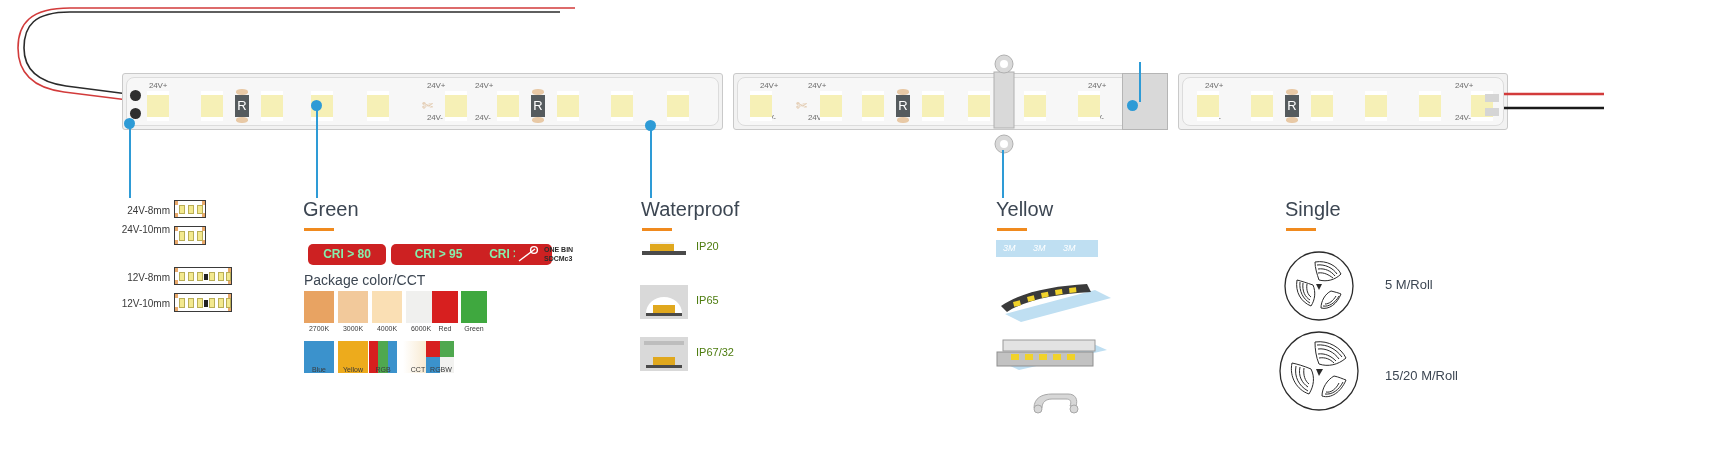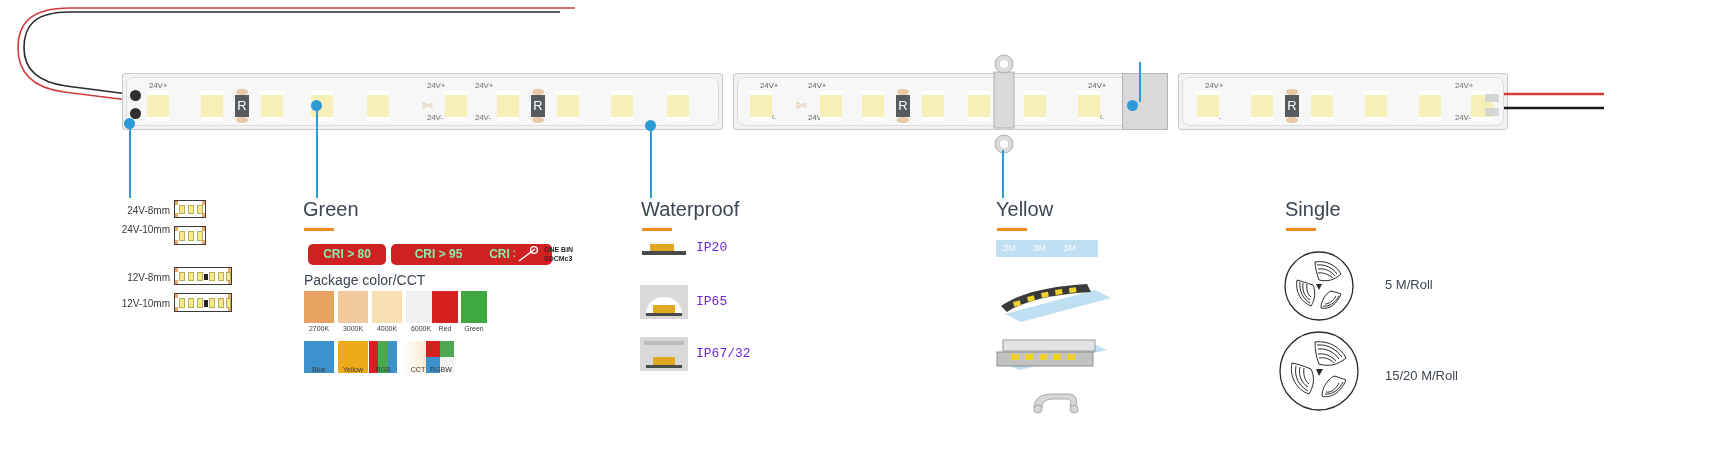--- a/index.html
+++ b/index.html
@@ -185,24 +185,23 @@
     font-size: 7px;
     color: #3a3a3a;
     text-align: center;
     width: 34px;
     white-space: nowrap;
   }
 
   
   .ip-label {
     position: absolute;
-    font-size: 13px;
-    color: #6d28d9;
-    white-space: nowrap;
-    font-family: Liberation Mono, monospace;
+    font-size: 11px;
+    color: #4d7c0f;
+    white-space: nowrap;
   }
   .ip-icon { position: absolute; }
 
   
   .tape {
     position: absolute;
     background: #bfdff2;
   }
   .tape-txt {
     position: absolute;

